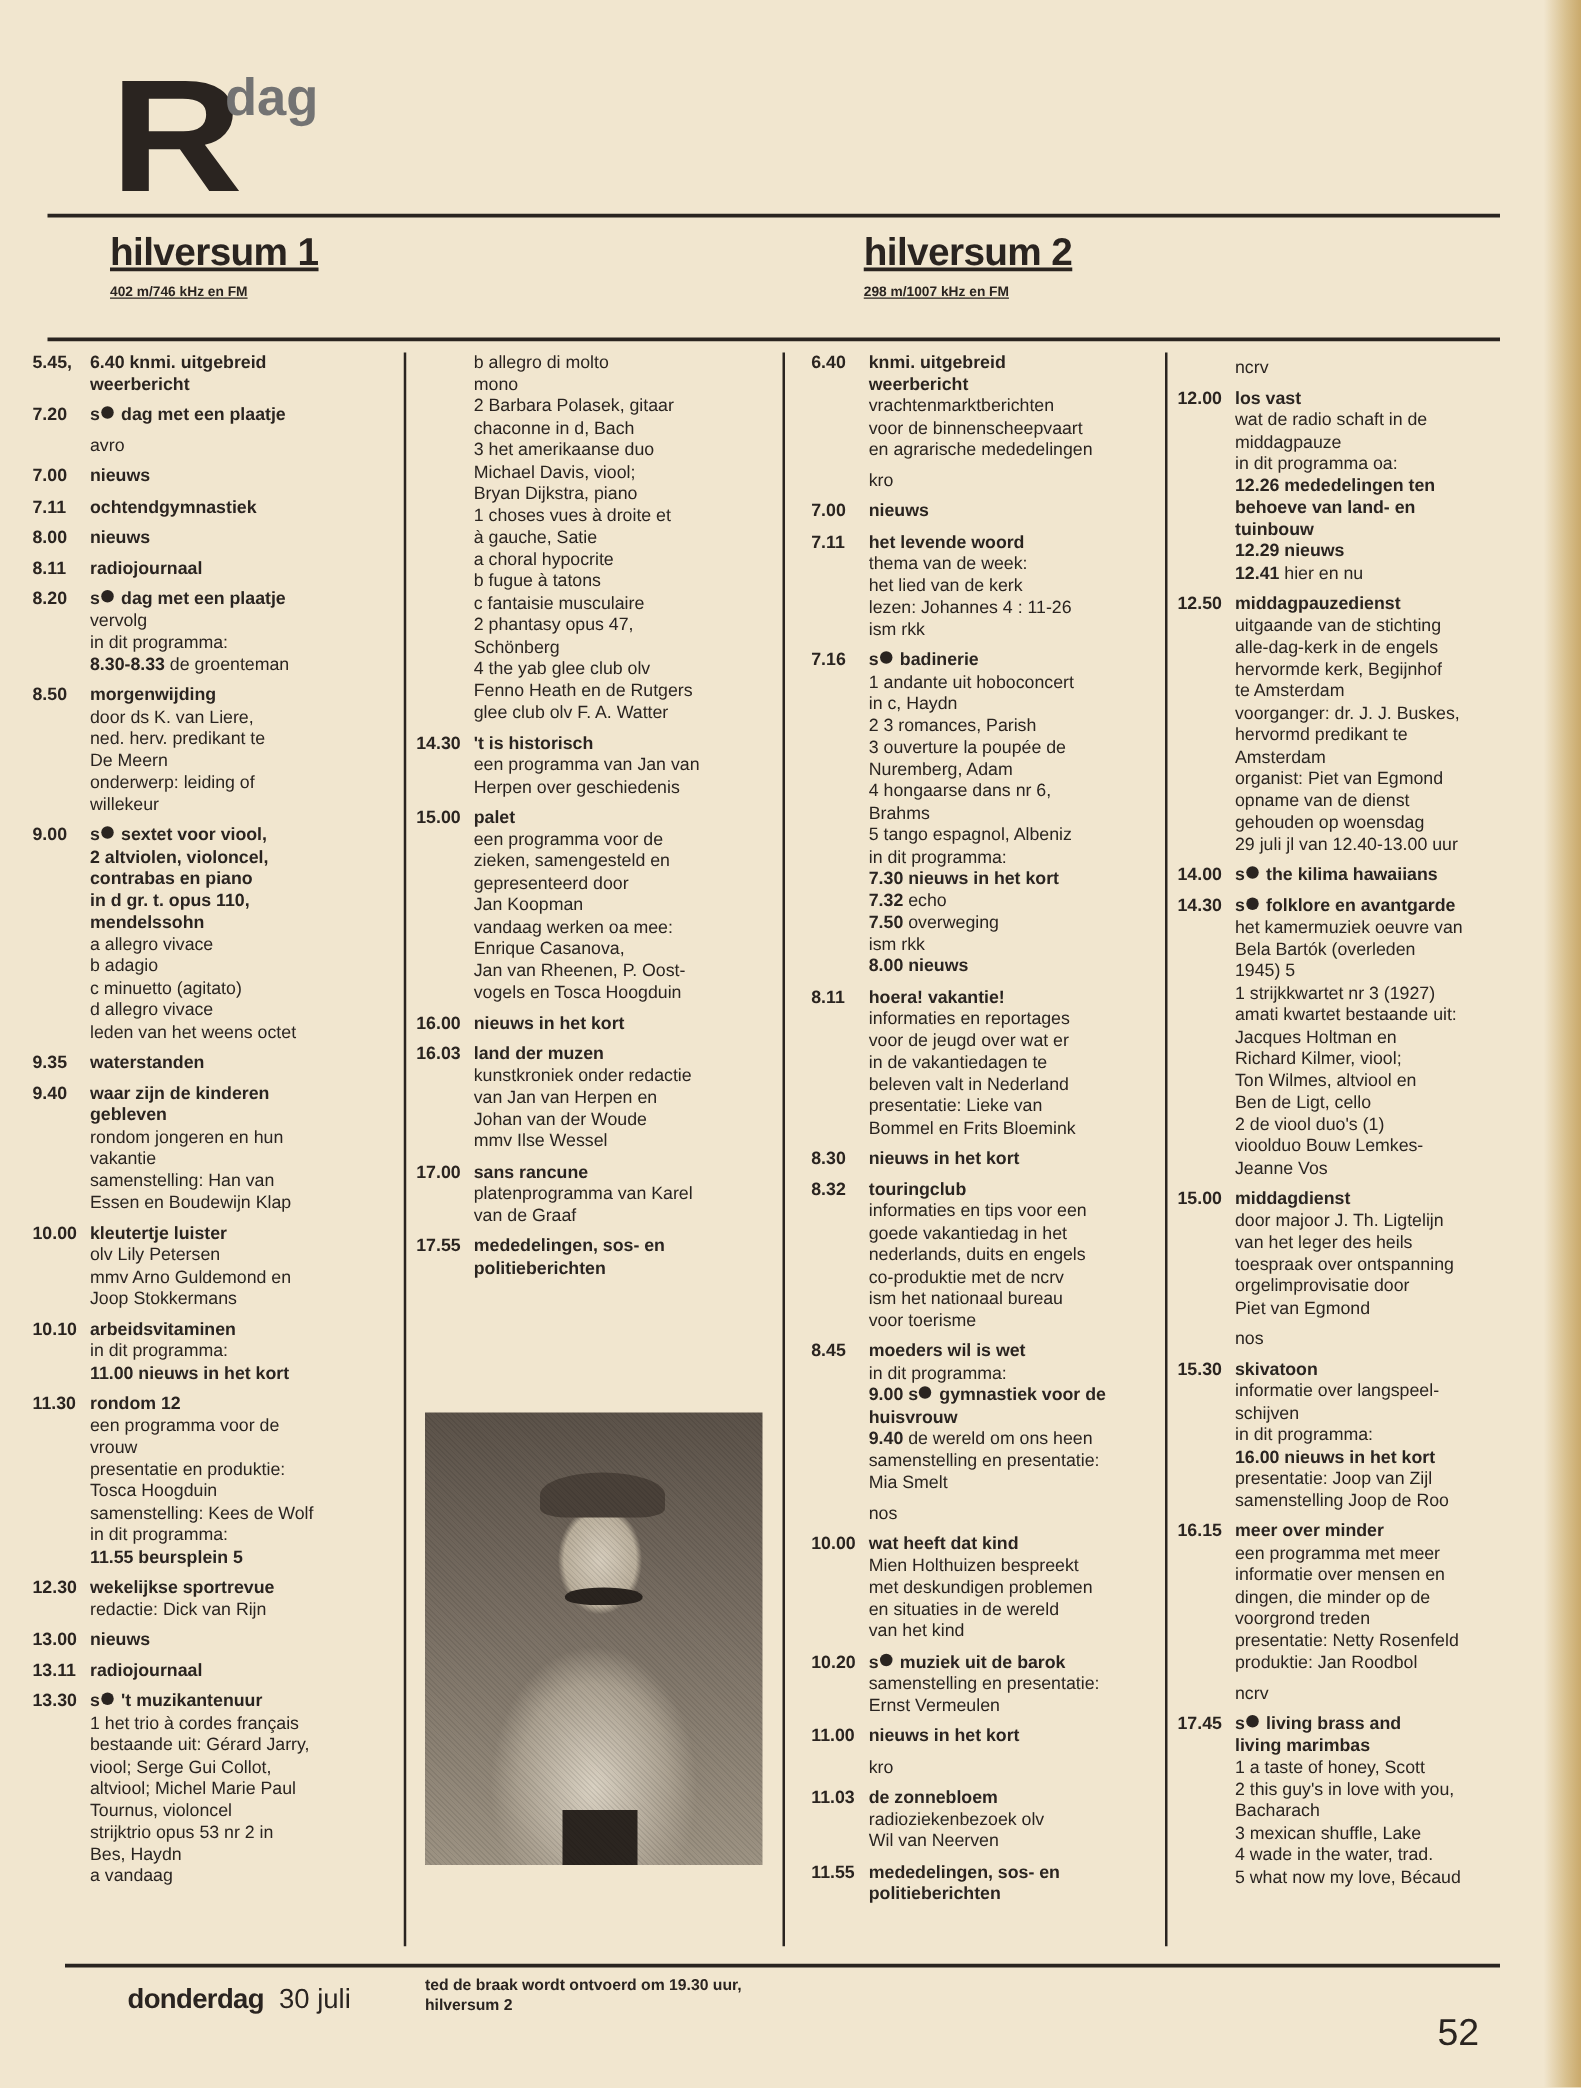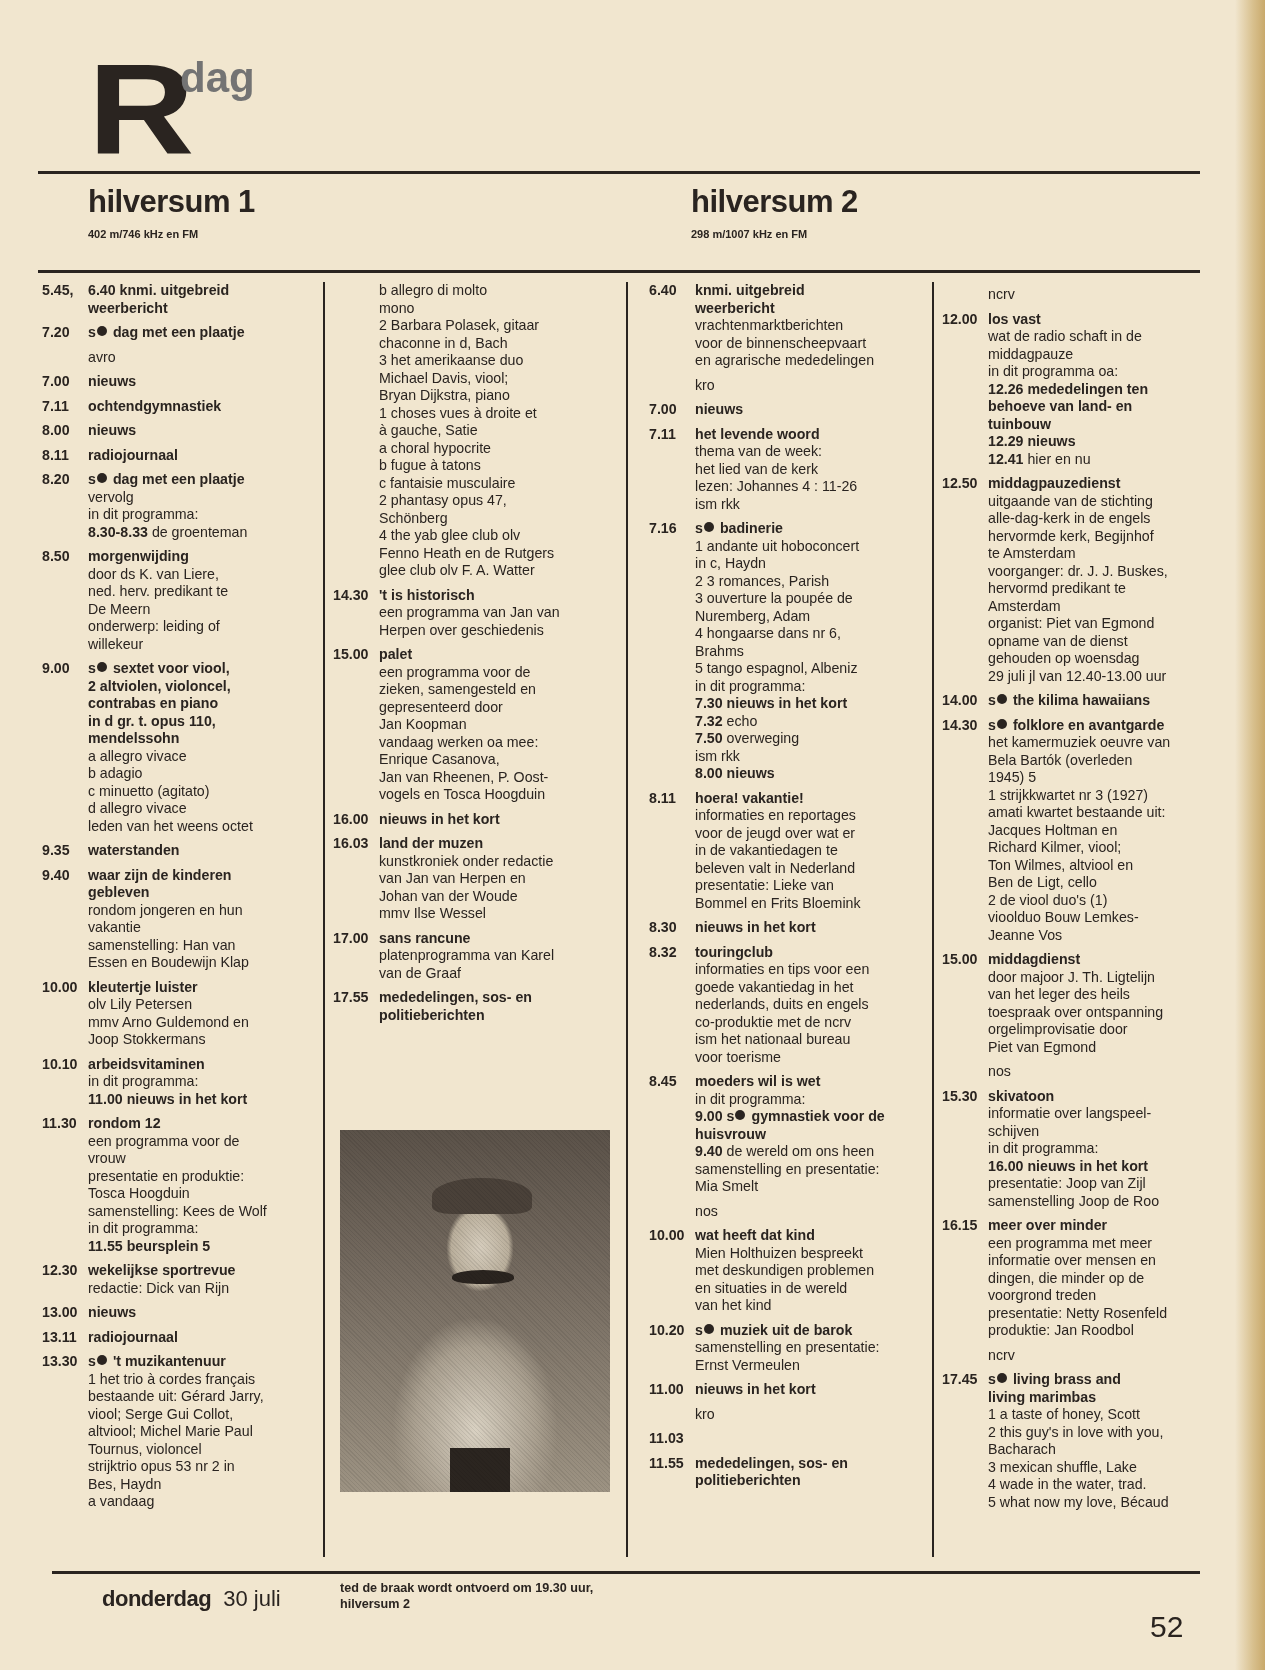--- a/index.html
+++ b/index.html
@@ -17,21 +17,21 @@
   .logo .big-r {
     position: absolute; left: 0; top: -14px; font-weight: bold; font-size: 128px;
     line-height: 1; color: #2a2420; letter-spacing: -4px; transform: scaleX(1.15); transform-origin: left;
   }
   .logo .dag {
     position: absolute; left: 92px; top: -6px; font-weight: bold; font-size: 42px; color: #737373;
   }
   .rule-top { position: absolute; left: 38px; top: 171px; width: 1162px; height: 3px; background: #2a2420; }
   .rule-mid { position: absolute; left: 38px; top: 270px; width: 1162px; height: 3px; background: #2a2420; }
   .rule-bot { position: absolute; left: 52px; top: 1571px; width: 1148px; height: 3px; background: #2a2420; }
-  .station { position: absolute; top: 184px; }
+  .station { position: absolute; top: 184px; text-decoration: underline; }
   .station .name { font-weight: bold; font-size: 31px; letter-spacing: -0.5px; }
   .station .freq { font-weight: bold; font-size: 11px; margin-top: 8px; }
   .col { position: absolute; top: 282px; }
   .vline { position: absolute; width: 2px; background: #2a2420; }
   .item { display: flex; margin-bottom: 7px; font-size: 14.2px; line-height: 17.5px; }
   .item .t { width: 46px; flex: none; font-weight: bold; }
   .item .b { flex: 1; }
   .line { display: block; white-space: nowrap; }
   .line.bold { font-weight: bold; }
   .line .bt { font-weight: bold; }
@@ -78,21 +78,21 @@
   <div class="name">hilversum 2</div>
   <div class="freq">298 m/1007 kHz en FM</div>
 </div>
 
 <div class="rule-mid"></div>
 
 <div class="vline" style="left:323px; top:282px; height:1275px"></div>
 <div class="vline" style="left:626px; top:282px; height:1275px"></div>
 <div class="vline" style="left:932px; top:282px; height:1275px"></div>
 
-<div class="col" style="left:42px; width:285px">
+<div class="col" style="left:26px; width:285px">
     <div class="item">
       <div class="t">5.45,</div>
       <div class="b">
         <span class="line bold"><span>6.40 knmi. uitgebreid</span></span>
         <span class="line bold"><span>weerbericht</span></span>
       </div>
     </div>
     <div class="item">
       <div class="t">7.20</div>
       <div class="b">
@@ -428,20 +428,25 @@
     </div>
     <div class="item">
       <div class="t">11.00</div>
       <div class="b">
         <span class="line bold"><span>nieuws in het kort</span></span>
       </div>
     </div>
     <div class="broadcaster">kro</div>
     <div class="item">
       <div class="t">11.03</div>
+      <div class="b">
+        <span class="line bold"><span>de zonnebloem</span></span>
+        <span class="line"><span>radioziekenbezoek olv</span></span>
+        <span class="line"><span>Wil van Neerven</span></span>
+      </div>
     </div>
     <div class="item">
       <div class="t">11.55</div>
       <div class="b">
         <span class="line bold"><span>mededelingen, sos- en</span></span>
         <span class="line bold"><span>politieberichten</span></span>
       </div>
     </div>
   </div>
 <div class="col" style="left:942px; width:290px">

